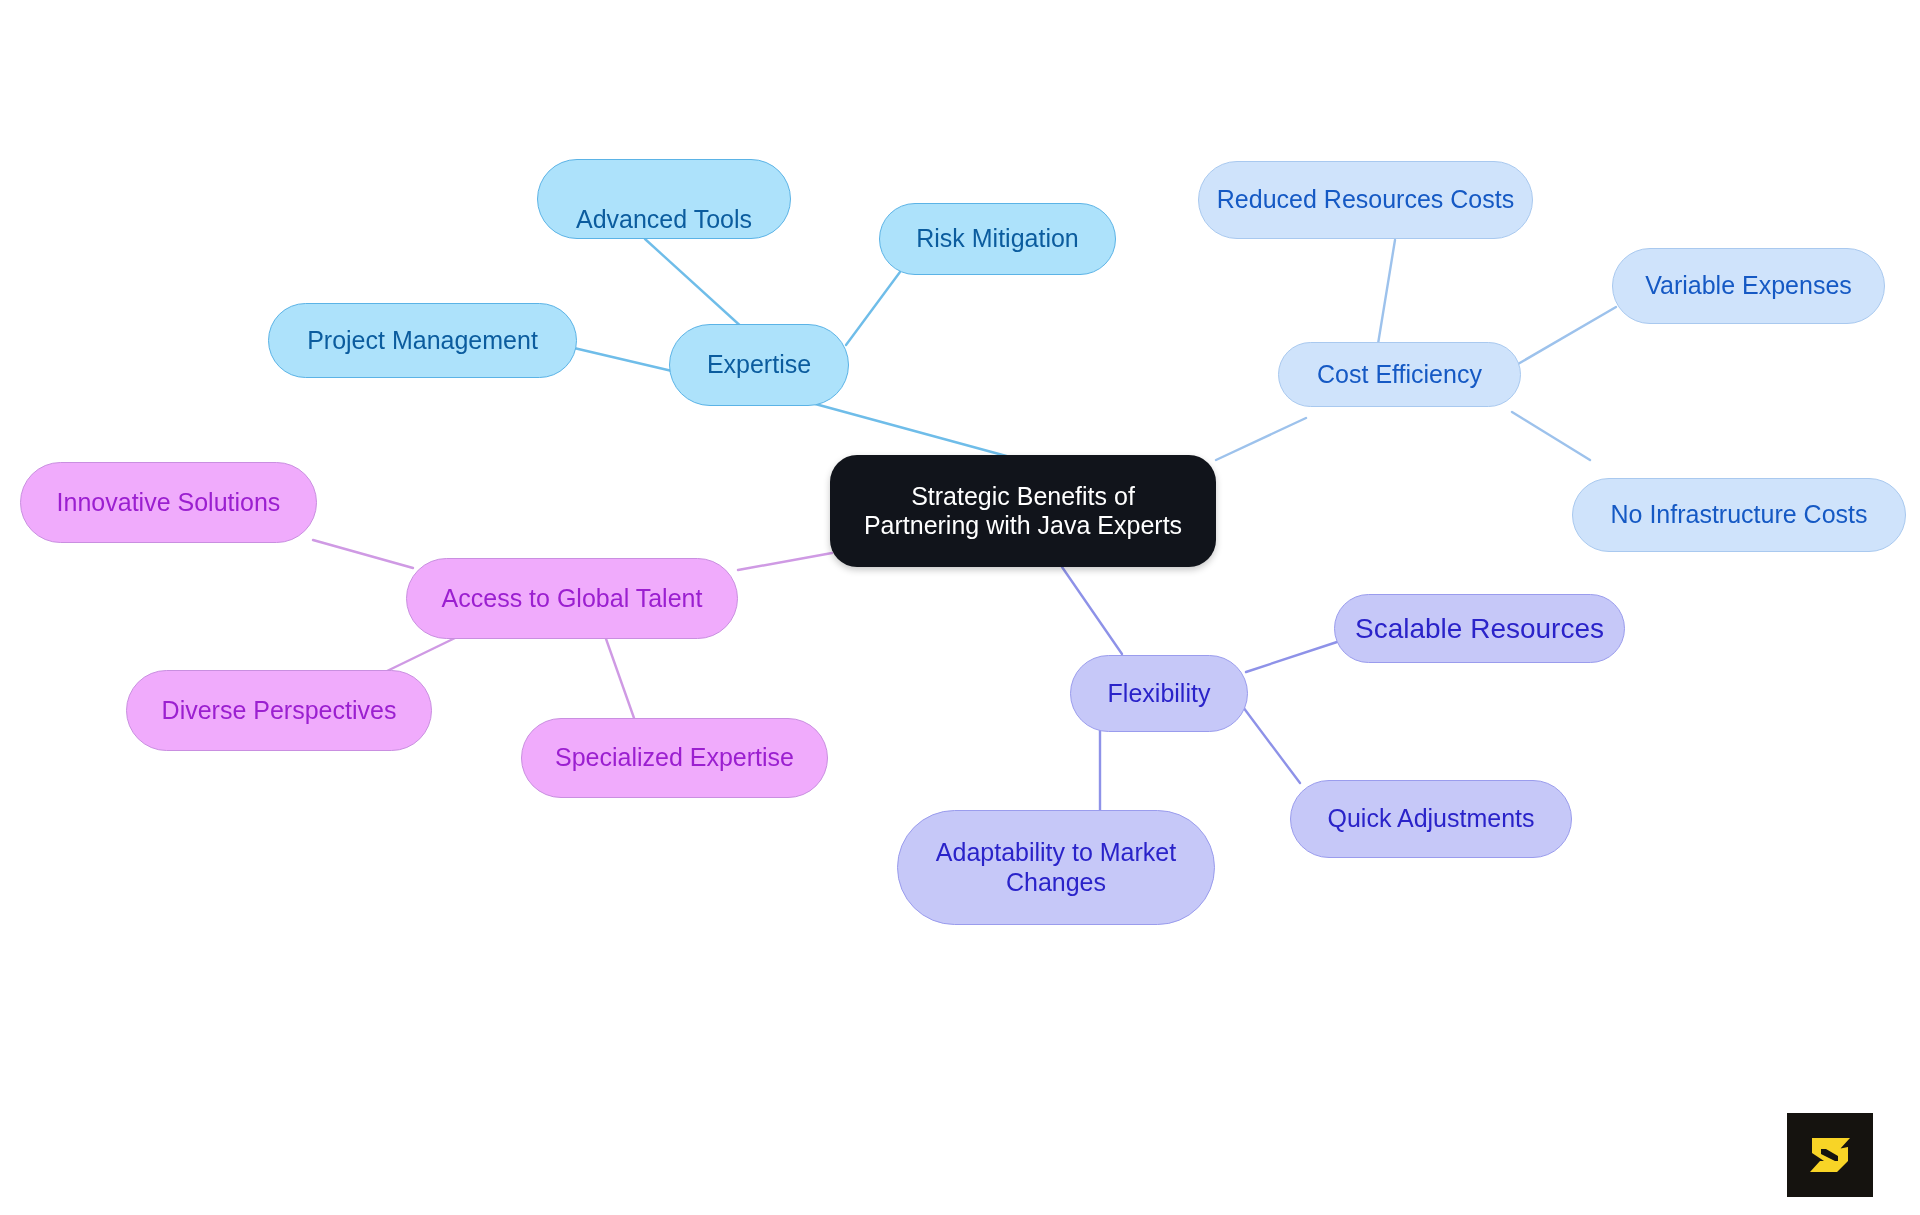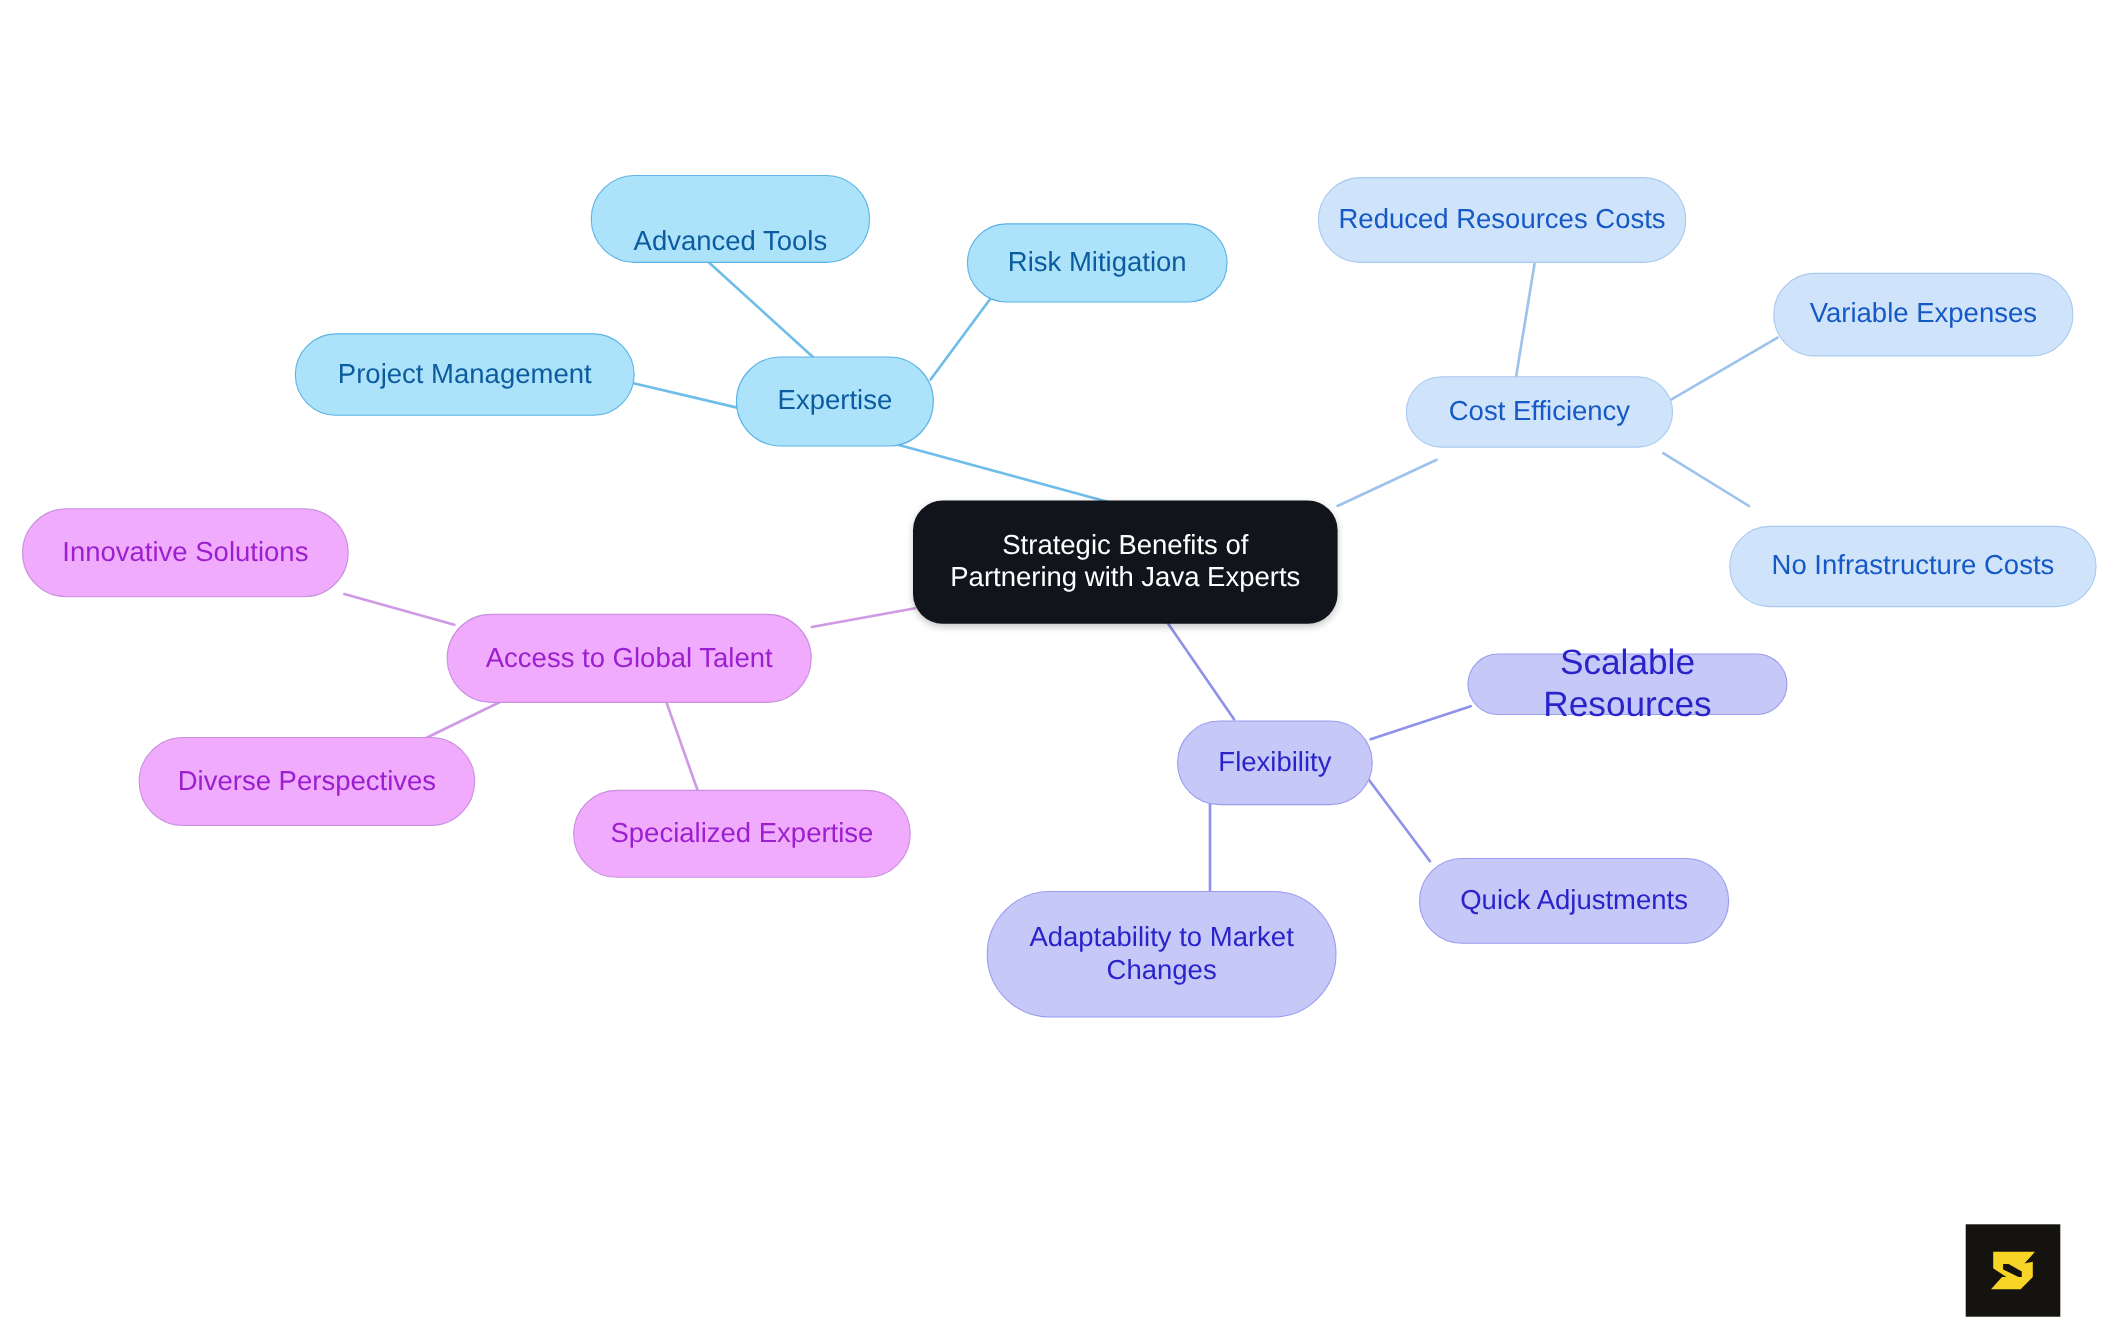--- a/index.html
+++ b/index.html
@@ -92,21 +92,21 @@
       <div class="node c-blue" style="left: 268px; top: 303px; width: 309px; height: 75px; font-size: 25px;"><span>Project Management</span></div>
       <div class="node c-paleblue" style="left: 1278px; top: 342px; width: 243px; height: 65px; font-size: 25px;"><span>Cost Efficiency</span></div>
       <div class="node c-paleblue" style="left: 1198px; top: 161px; width: 335px; height: 78px; font-size: 25px;"><span>Reduced Resources Costs</span></div>
       <div class="node c-paleblue" style="left: 1612px; top: 248px; width: 273px; height: 76px; font-size: 25px; justify-content: center;"><span>Variable Expenses</span></div>
       <div class="node c-paleblue" style="left: 1572px; top: 459px; width: 334px; height: 74px; font-size: 25px; margin-top: 19px;"><span>No Infrastructure Costs</span></div>
       <div class="node c-magenta" style="left: 406px; top: 558px; width: 332px; height: 81px; font-size: 25px;"><span>Access to Global Talent</span></div>
       <div class="node c-magenta" style="left: 20px; top: 462px; width: 297px; height: 81px; font-size: 25px;"><span>Innovative Solutions</span></div>
       <div class="node c-magenta" style="left: 126px; top: 670px; width: 306px; height: 81px; font-size: 25px;"><span>Diverse Perspectives</span></div>
       <div class="node c-magenta" style="left: 521px; top: 718px; width: 307px; height: 80px; font-size: 25px;"><span>Specialized Expertise</span></div>
       <div class="node c-periwinkle" style="left: 1070px; top: 655px; width: 178px; height: 77px; font-size: 25px;"><span>Flexibility</span></div>
-      <div class="node c-periwinkle" style="left: 1334px; top: 594px; width: 291px; height: 56px; font-size: 32px;"><span>Scalable Resources</span></div>
+      <div class="node c-periwinkle" style="left: 1334px; top: 594px; width: 291px; height: 69px; font-size: 28px;"><span>Scalable Resources</span></div>
       <div class="node c-periwinkle" style="left: 1290px; top: 780px; width: 282px; height: 78px; font-size: 25px;"><span>Quick Adjustments</span></div>
       <div class="node c-periwinkle" style="left: 897px; top: 810px; width: 318px; height: 115px; font-size: 25px;"><span>Adaptability to Market
 Changes</span></div>
     </div>
 
   <div class="logo" id="logo-box" style="left: 1787px; top: 1113px; width: 86px; height: 84px; background: rgb(21, 19, 15);">
     <svg width="56" height="54" viewBox="0 0 56 54">
       <path id="logo-path" d="M10 10 L48 10 L38 21 L19 21 L19 26 L33 33 L22 33 L10 25 Z
                               M46 19 L46 33 L35 44 L8 44 L18 33 L36 33 L36 28 L24 21 L36 21 Z" fill="#f8d426"></path>
     </svg>

